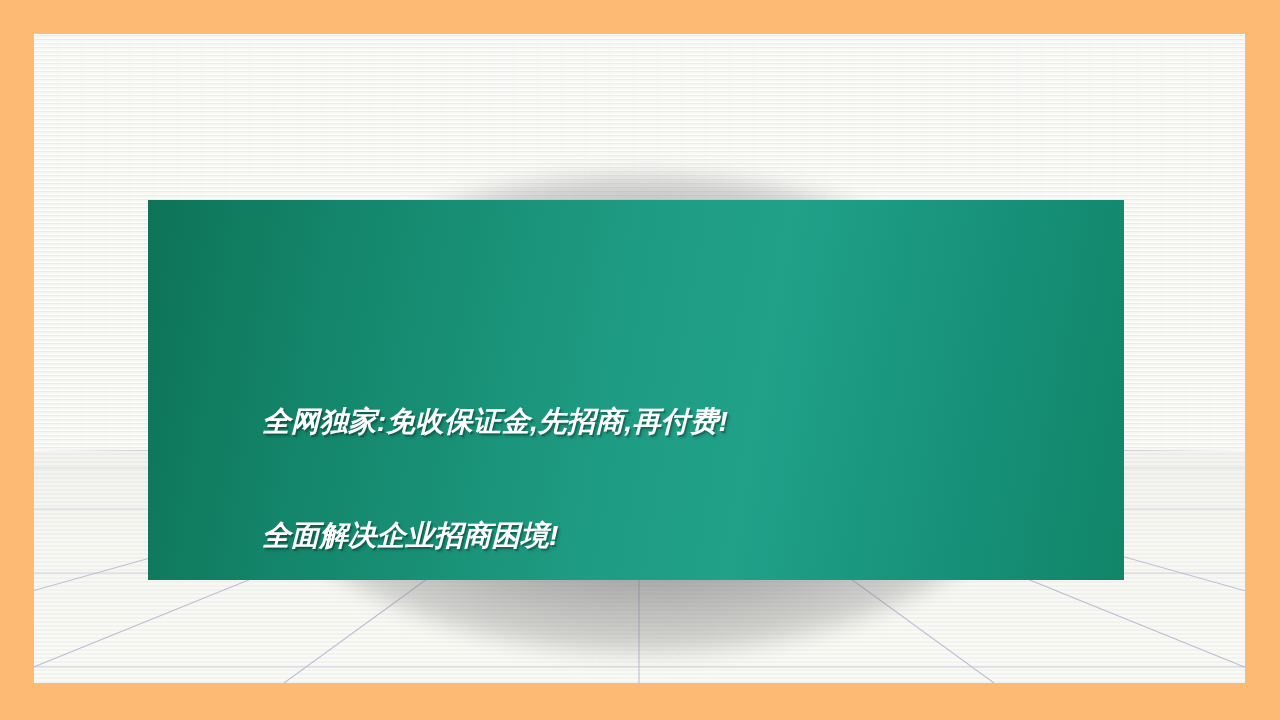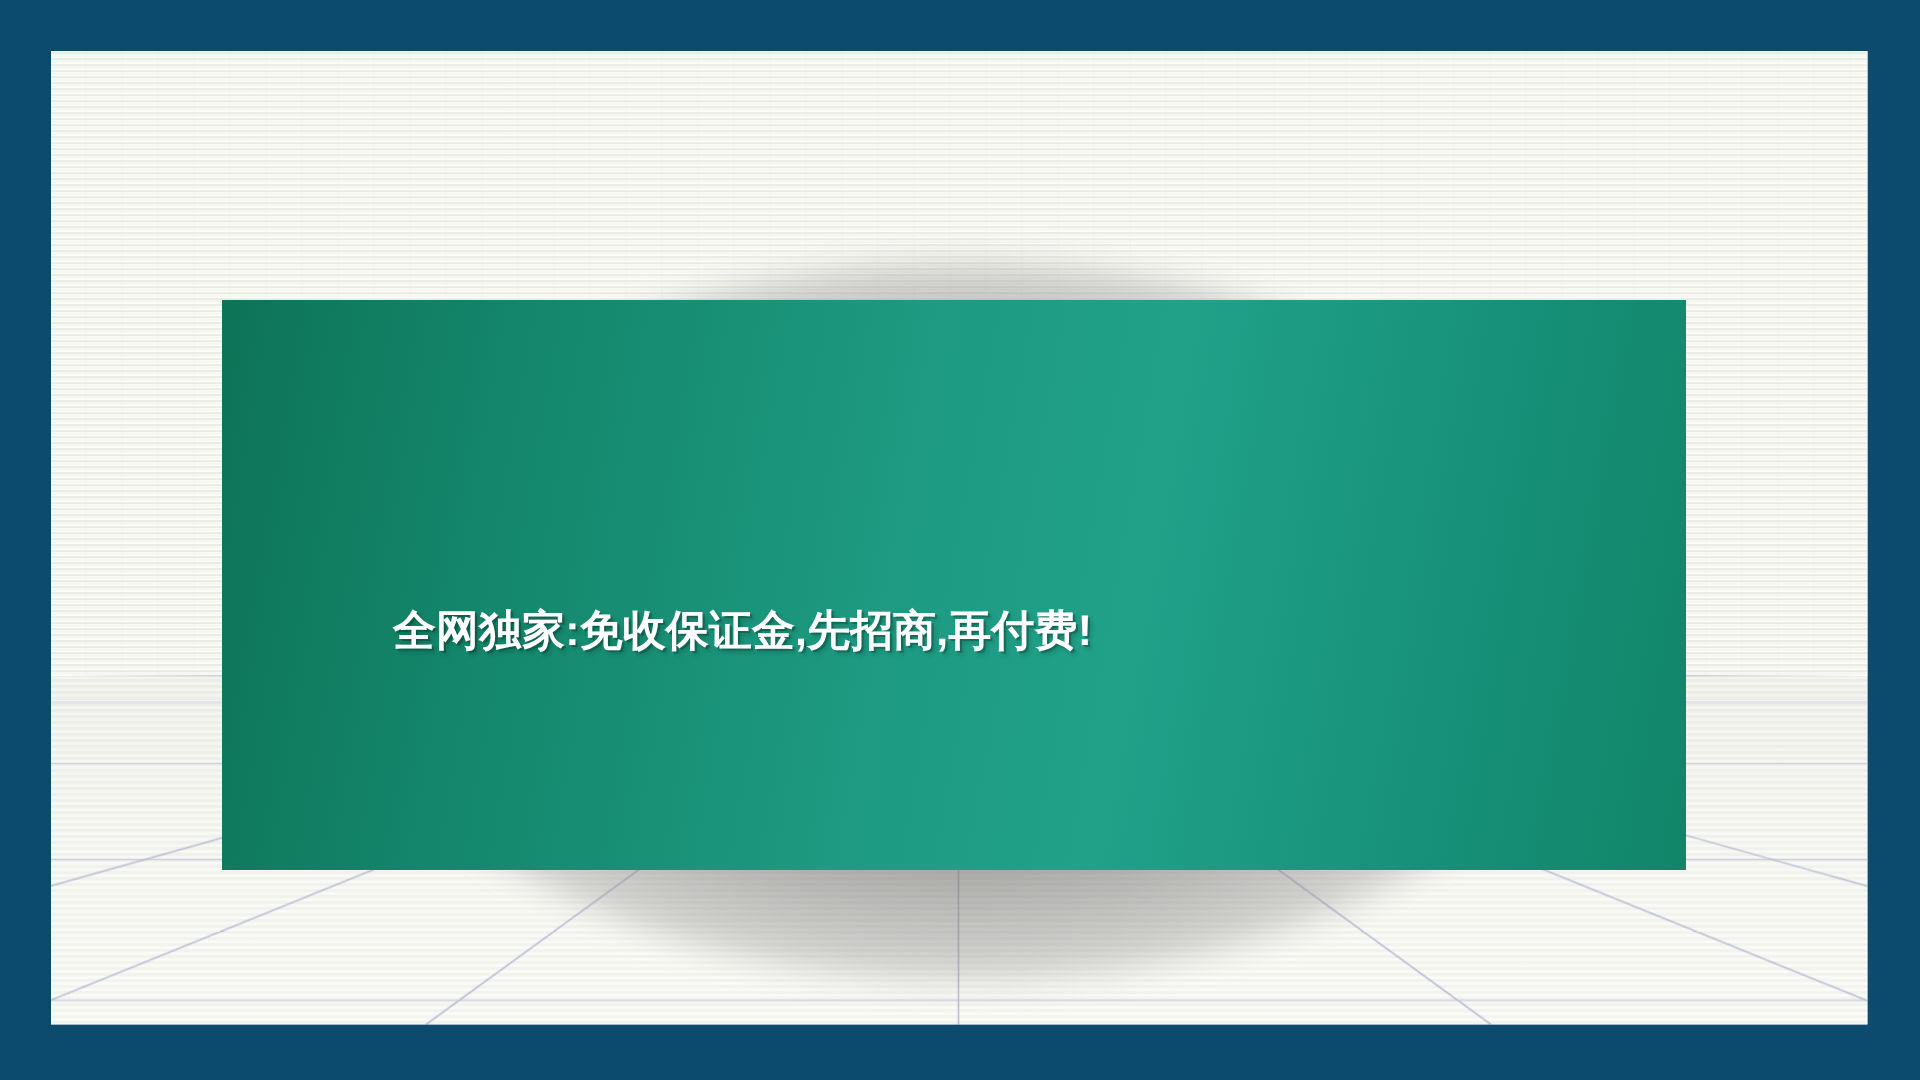--- a/index.html
+++ b/index.html
@@ -12,22 +12,23 @@
     height: 720px;
     overflow: hidden;
     font-family: "Liberation Sans", "DejaVu Sans", sans-serif;
   }
 
   
   #slide {
     position: relative;
     width: 1280px;
     height: 720px;
-    background: #0c4a6e;
-    overflow: hidden;
+    background: #fdba74;
+    overflow: hidden;
+    font-style: italic;
   }
 
   
   #stage {
     position: absolute;
     left: 34px;
     top: 34px;
     width: 1211px;
     height: 649px;
     overflow: hidden;
@@ -180,20 +181,21 @@
       </svg>
     </div>
 
     <div class="panel-shadow"></div>
 
     <div id="green-panel">
       <div class="panel-text">
 
         <p class="para">
           <span class="line">全网独家:免收保证金,先招商,再付费!</span>
+          <span class="line">全面解决企业招商困境!</span>
         </p>
 
         
 
         
 
         
 
         
 

